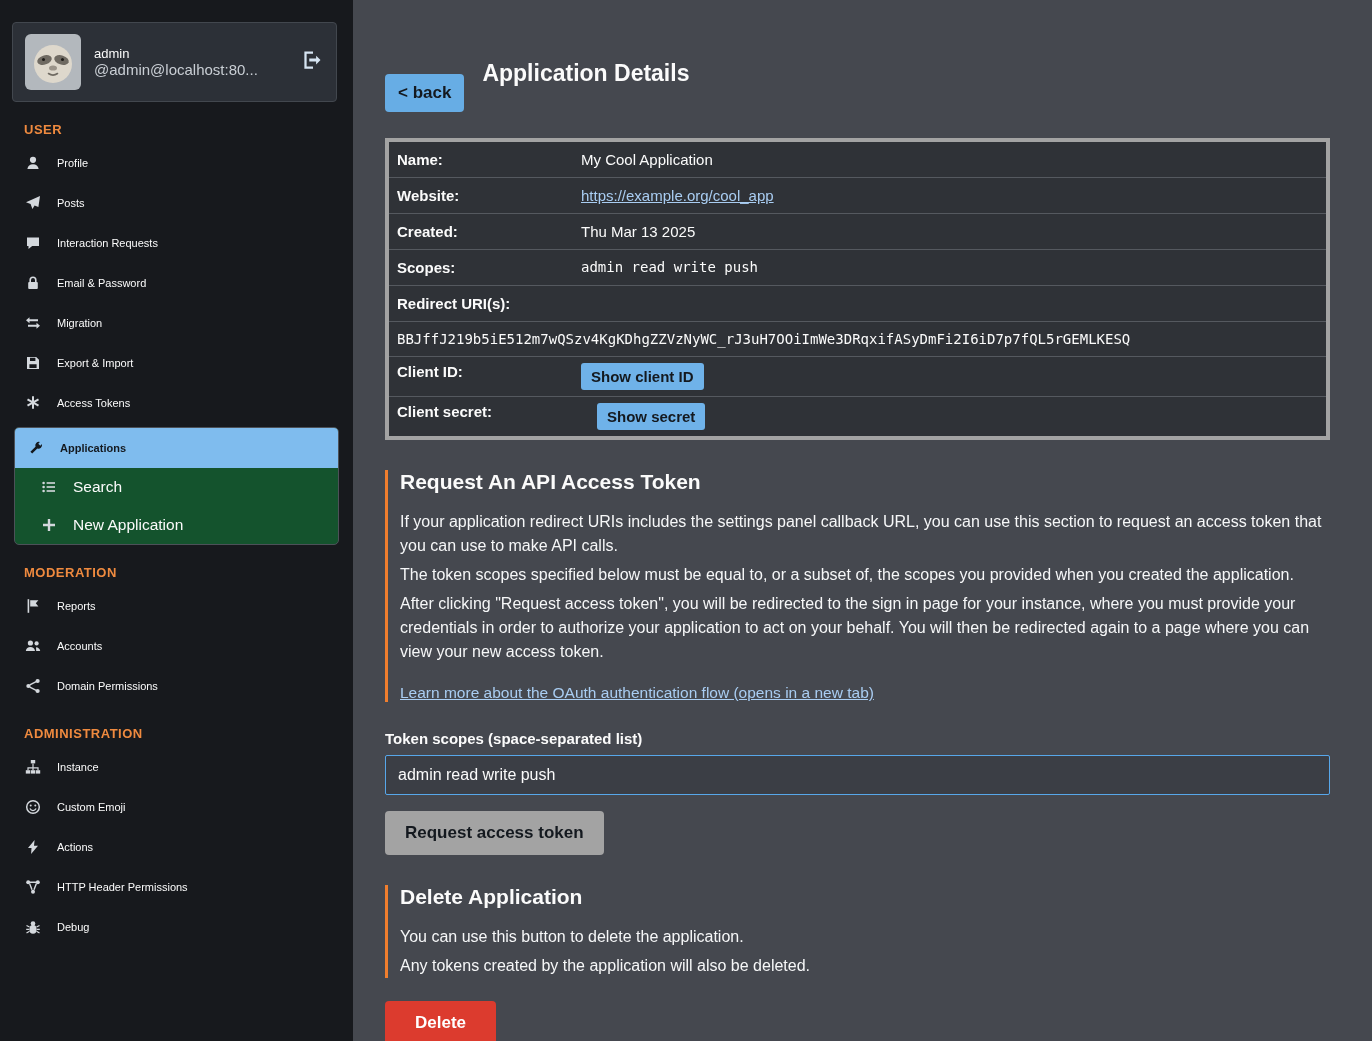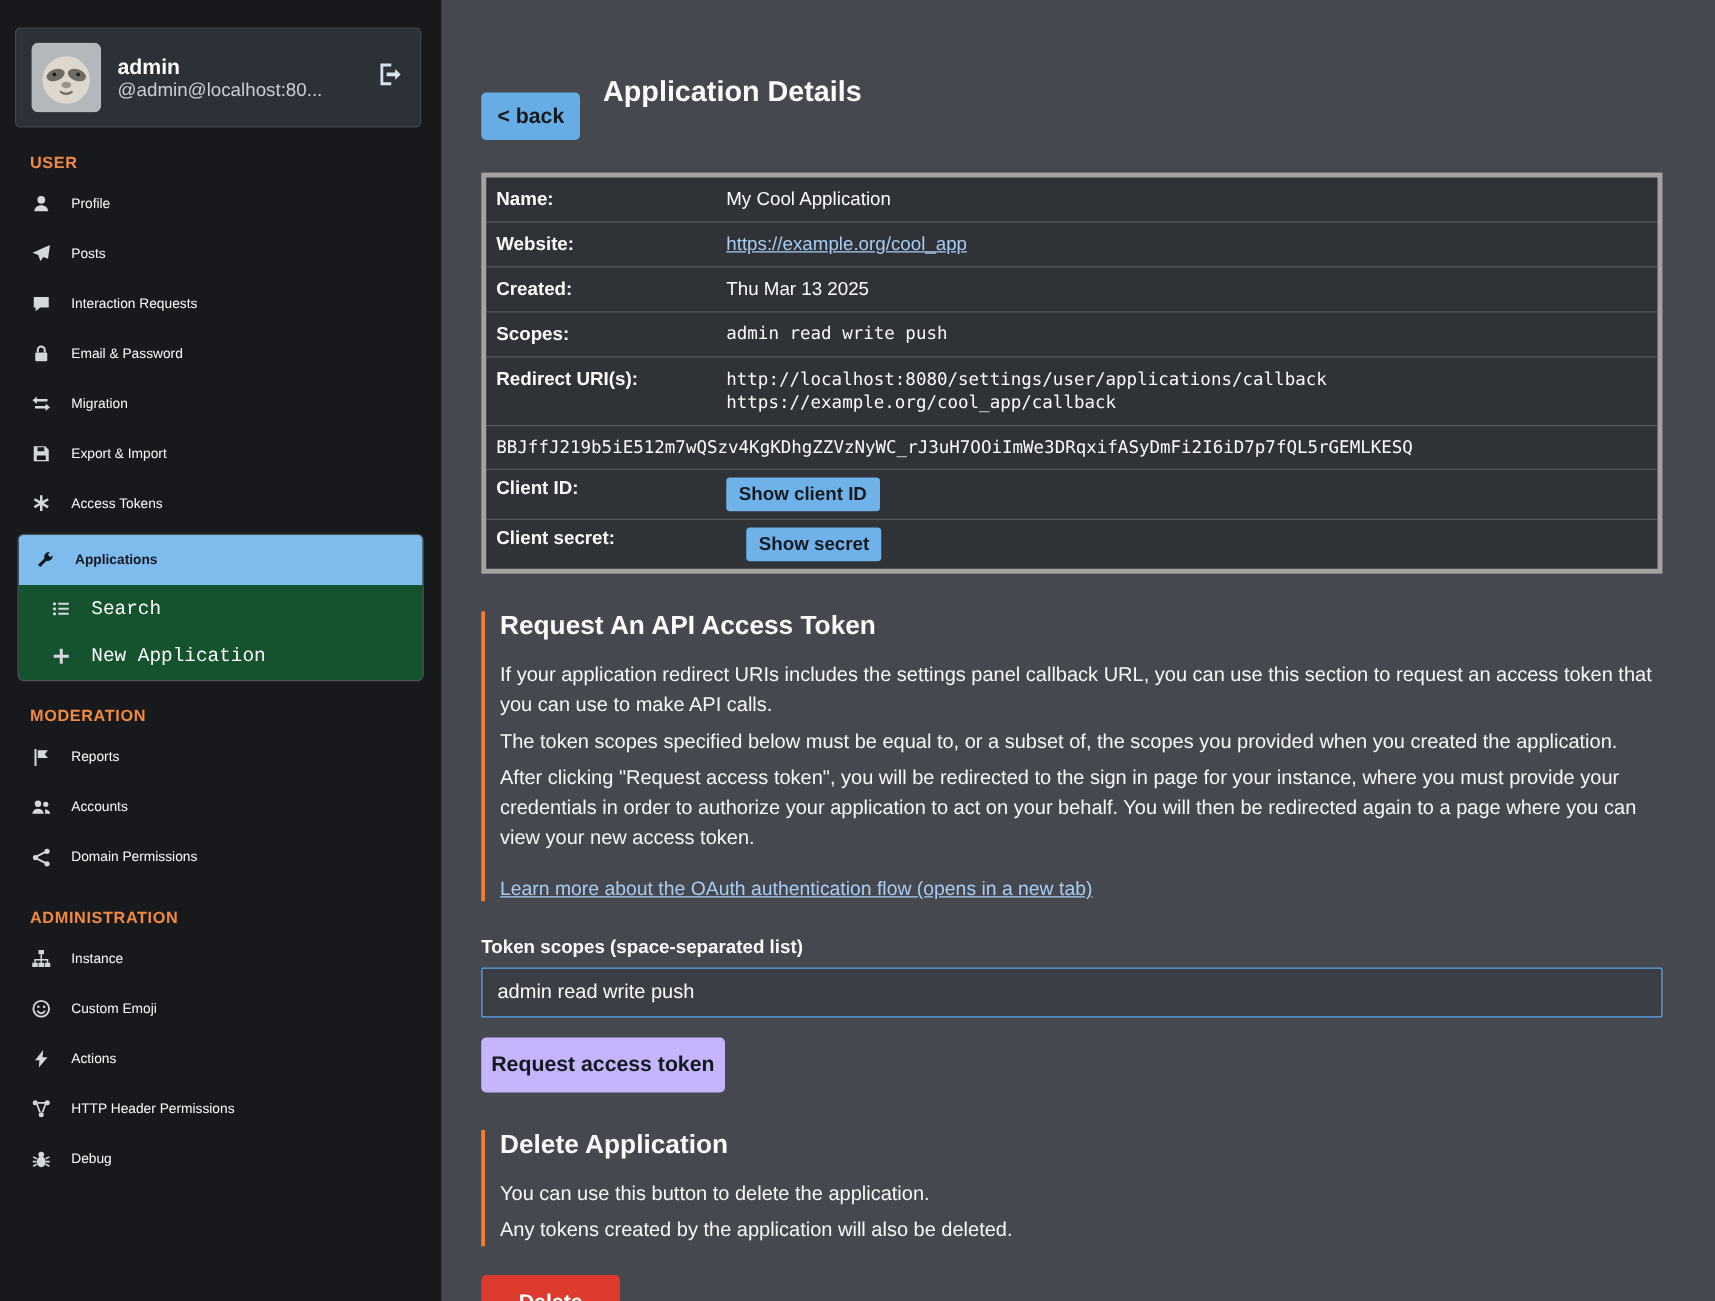--- a/index.html
+++ b/index.html
@@ -16,32 +16,32 @@
   
   aside { flex:0 0 353px; width:353px; }
   .user-card {
     margin:22px 16px 10px 12px;
     background:#2c3037; border:1px solid #42474e; border-radius:4px;
     padding:11px 12px; display:flex; align-items:center; gap:13px; position:relative;
   }
   .avatar { width:56px; height:56px; border-radius:6px; overflow:hidden; flex:0 0 56px; }
   .avatar svg { display:block; }
   .user-meta { min-width:0; }
-  .user-name { font-weight:bold; font-size:17px; margin-bottom:0; }
+  .user-name { font-weight:normal; font-size:13px; margin-bottom:0; }
   .user-handle { color:#c9ced4; font-size:15px; white-space:nowrap; overflow:hidden; text-overflow:ellipsis; max-width:178px; }
   .logout { position:absolute; right:13px; top:50%; transform:translateY(-50%); color:#d6e4f2; cursor:pointer; }
 
   .section-header { color:#ef8a3f; font-size:13px; font-weight:bold; letter-spacing:.5px; margin:20px 0 6px 24px; }
   .nav-item { display:flex; align-items:center; gap:15px; padding:12px 24px; font-size:11px; cursor:pointer; }
   .icon { width:18px; display:inline-flex; justify-content:center; align-items:center; color:#d4d8dd; flex:0 0 18px; }
   .icon svg { display:block; }
   .nav-group { margin:4px 14px; border:1px solid #4c5158; border-radius:5px; overflow:hidden; background:#14532d; }
   .nav-group .nav-item.active { background:#7fbcee; color:#14191f; font-weight:bold; padding:12px 12px; }
   .nav-group .nav-item.active .icon { color:#14191f; }
-  .nav-group .nav-item.sub { padding:10px 12px 10px 25px; font-size:15.5px;font-family:Liberation Mono, monospace; }
+  .nav-group .nav-item.sub { padding:10px 12px 10px 25px; font-size:15.5px; }
 
   
   main { flex:1; background:#45484f; padding:34px 42px 40px 32px; overflow:hidden; }
   .page-header { display:flex; align-items:center; gap:18px; }
   .back-btn { background:#67ade5; color:#14191f; font-weight:bold; font-size:17px; padding:9px 13px;
     border:none; border-radius:4px; cursor:pointer; font-family:inherit;margin-top:40px; }
   .page-title { font-size:23px; margin:0; font-weight:bold; }
 
   .details-table { margin-top:26px; background:#2f3237; border:4px solid #a3a3a3; }
   .trow { display:flex; border-bottom:1px solid #55595f; }
@@ -55,22 +55,22 @@
     padding:5px 10px; font-size:15px; font-family:inherit; cursor:pointer; }
 
   .section { border-left:3px solid #f07e2e; padding-left:12px; margin-top:30px; }
   .section h2 { font-size:21px; margin:0 0 16px; }
   .section p { margin:0 0 5px; font-size:16px; line-height:1.5; color:#f6f7f8; max-width:960px; }
   .link-row { margin-top:20px; font-size:15.5px; }
 
   .form-label { font-weight:bold; font-size:15px; margin:28px 0 8px; }
   .scopes-input { width:100%; background:#3b3e45; border:1px solid #57a7ea; border-radius:2px;
     color:#fbfbfb; font-size:16px; padding:10px 12px; font-family:inherit; }
-  .primary-btn { margin-top:16px; background:#c4b5fd; color:#14191f; font-weight:bold; font-size:17px;
-    padding:12px 8px; border:none; border-radius:4px; cursor:pointer; font-family:inherit; }
+  .primary-btn { margin-top:16px; background:#a3a3a3; color:#14191f; font-weight:bold; font-size:17px;
+    padding:12px 20px; border:none; border-radius:4px; cursor:pointer; font-family:inherit; }
   .danger-btn { margin-top:18px; background:#dc3b2e; color:#ffffff; font-weight:bold; font-size:17px;
     padding:12px 30px; border:none; border-radius:4px; cursor:pointer; font-family:inherit; }
 </style>
 </head>
 <body>
 
 <aside>
   <div class="user-card">
     <div class="avatar">
       <svg viewBox="0 0 56 56" width="56" height="56">
@@ -292,24 +292,20 @@
       <div class="trow">
         <div class="tlabel">Created:</div>
         <div class="tvalue">Thu Mar 13 2025</div>
       </div>
       <div class="trow">
         <div class="tlabel">Scopes:</div>
         <div class="tvalue mono">admin read write push</div>
       </div>
       <div class="trow">
         <div class="tlabel">Redirect URI(s):</div>
-        <div class="tvalue mono">
-          <div>http://localhost:8080/settings/user/applications/callback</div>
-          <div>https://example.org/cool_app/callback</div>
-        </div>
       </div>
       <div class="trow">
         <div class="tvalue mono">BBJffJ219b5iE512m7wQSzv4KgKDhgZZVzNyWC_rJ3uH7OOiImWe3DRqxifASyDmFi2I6iD7p7fQL5rGEMLKESQ</div>
       </div>
       <div class="trow button-row">
         <div class="tlabel">Client ID:</div>
         <div class="tvalue"><button class="small-btn">Show client ID</button></div>
       </div>
       <div class="trow button-row">
         <div class="tlabel">Client secret:</div>

